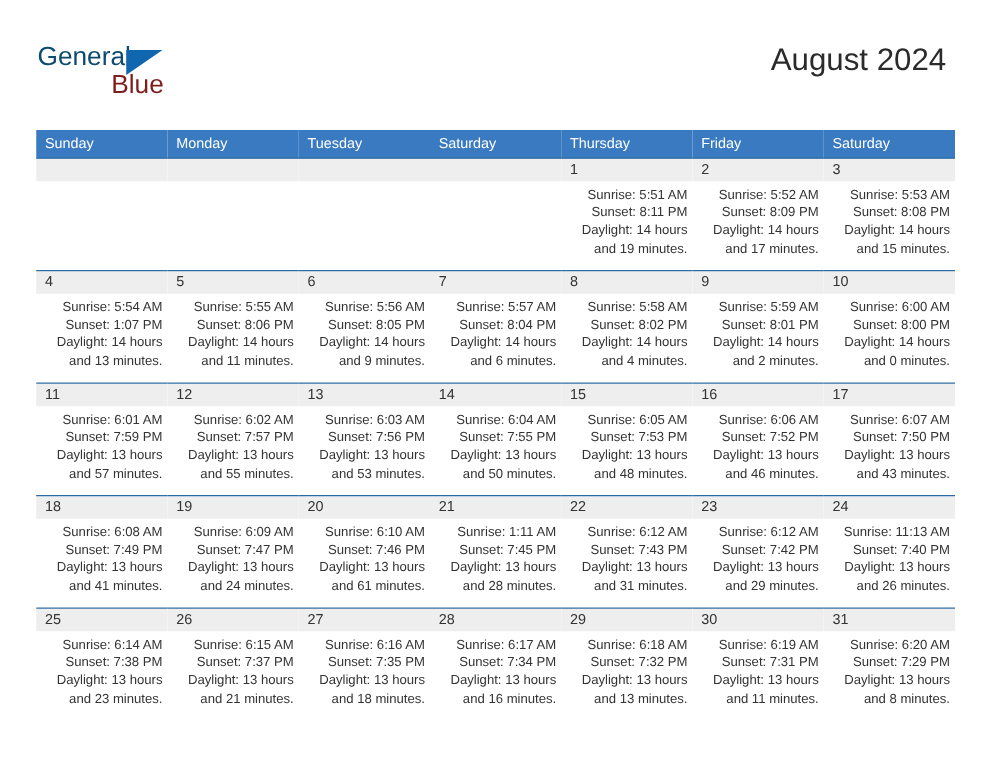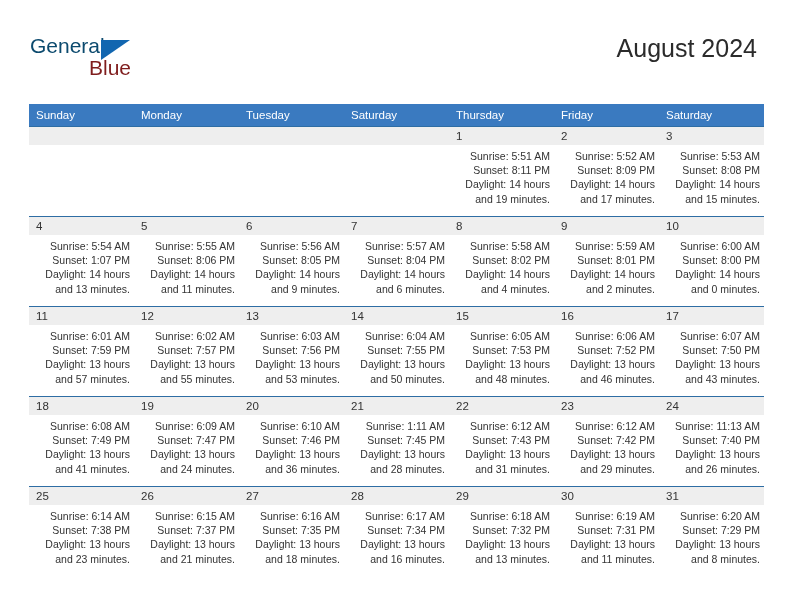--- a/index.html
+++ b/index.html
@@ -347,21 +347,21 @@
                 <div>Daylight: 13 hours</div>
                 <div>and 24 minutes.</div>
               </div>
             </td>
             <td>
               <span class="daynum">20</span>
               <div class="info">
                 <div>Sunrise: 6:10 AM</div>
                 <div>Sunset: 7:46 PM</div>
                 <div>Daylight: 13 hours</div>
-                <div>and 36 minutes.</div>
+                <div>and 61 minutes.</div>
               </div>
             </td>
             <td>
               <span class="daynum">21</span>
               <div class="info">
                 <div>Sunrise: 1:11 AM</div>
                 <div>Sunset: 7:45 PM</div>
                 <div>Daylight: 13 hours</div>
                 <div>and 28 minutes.</div>
               </div>

